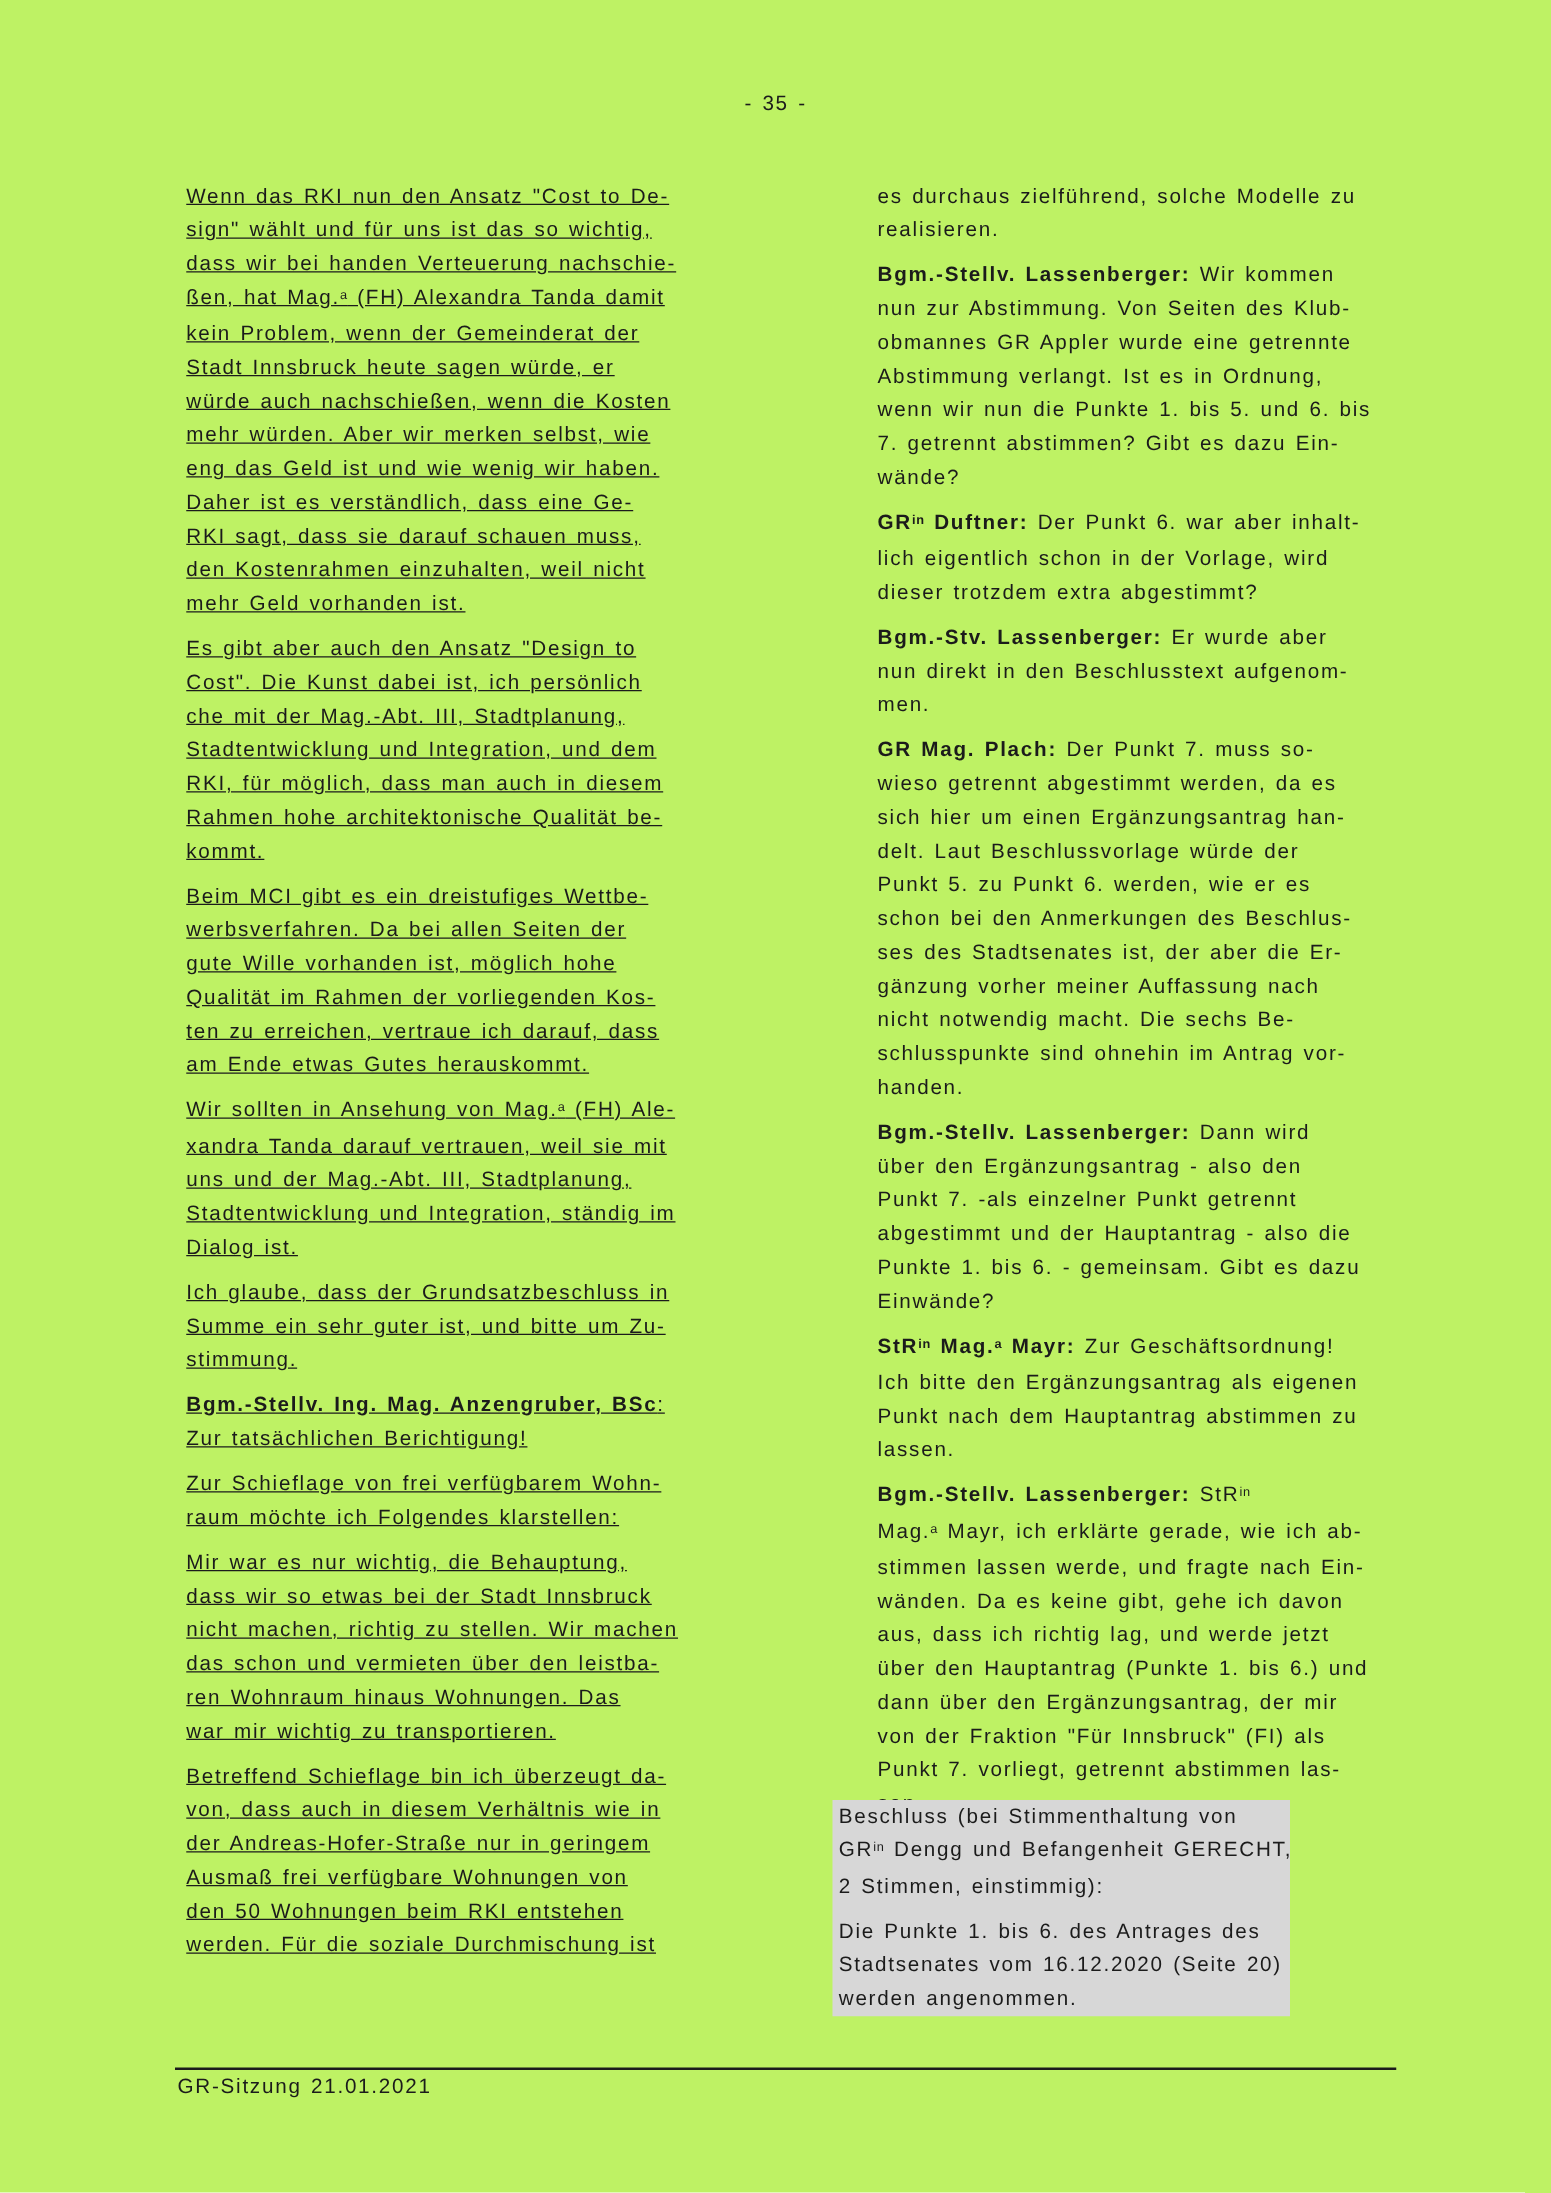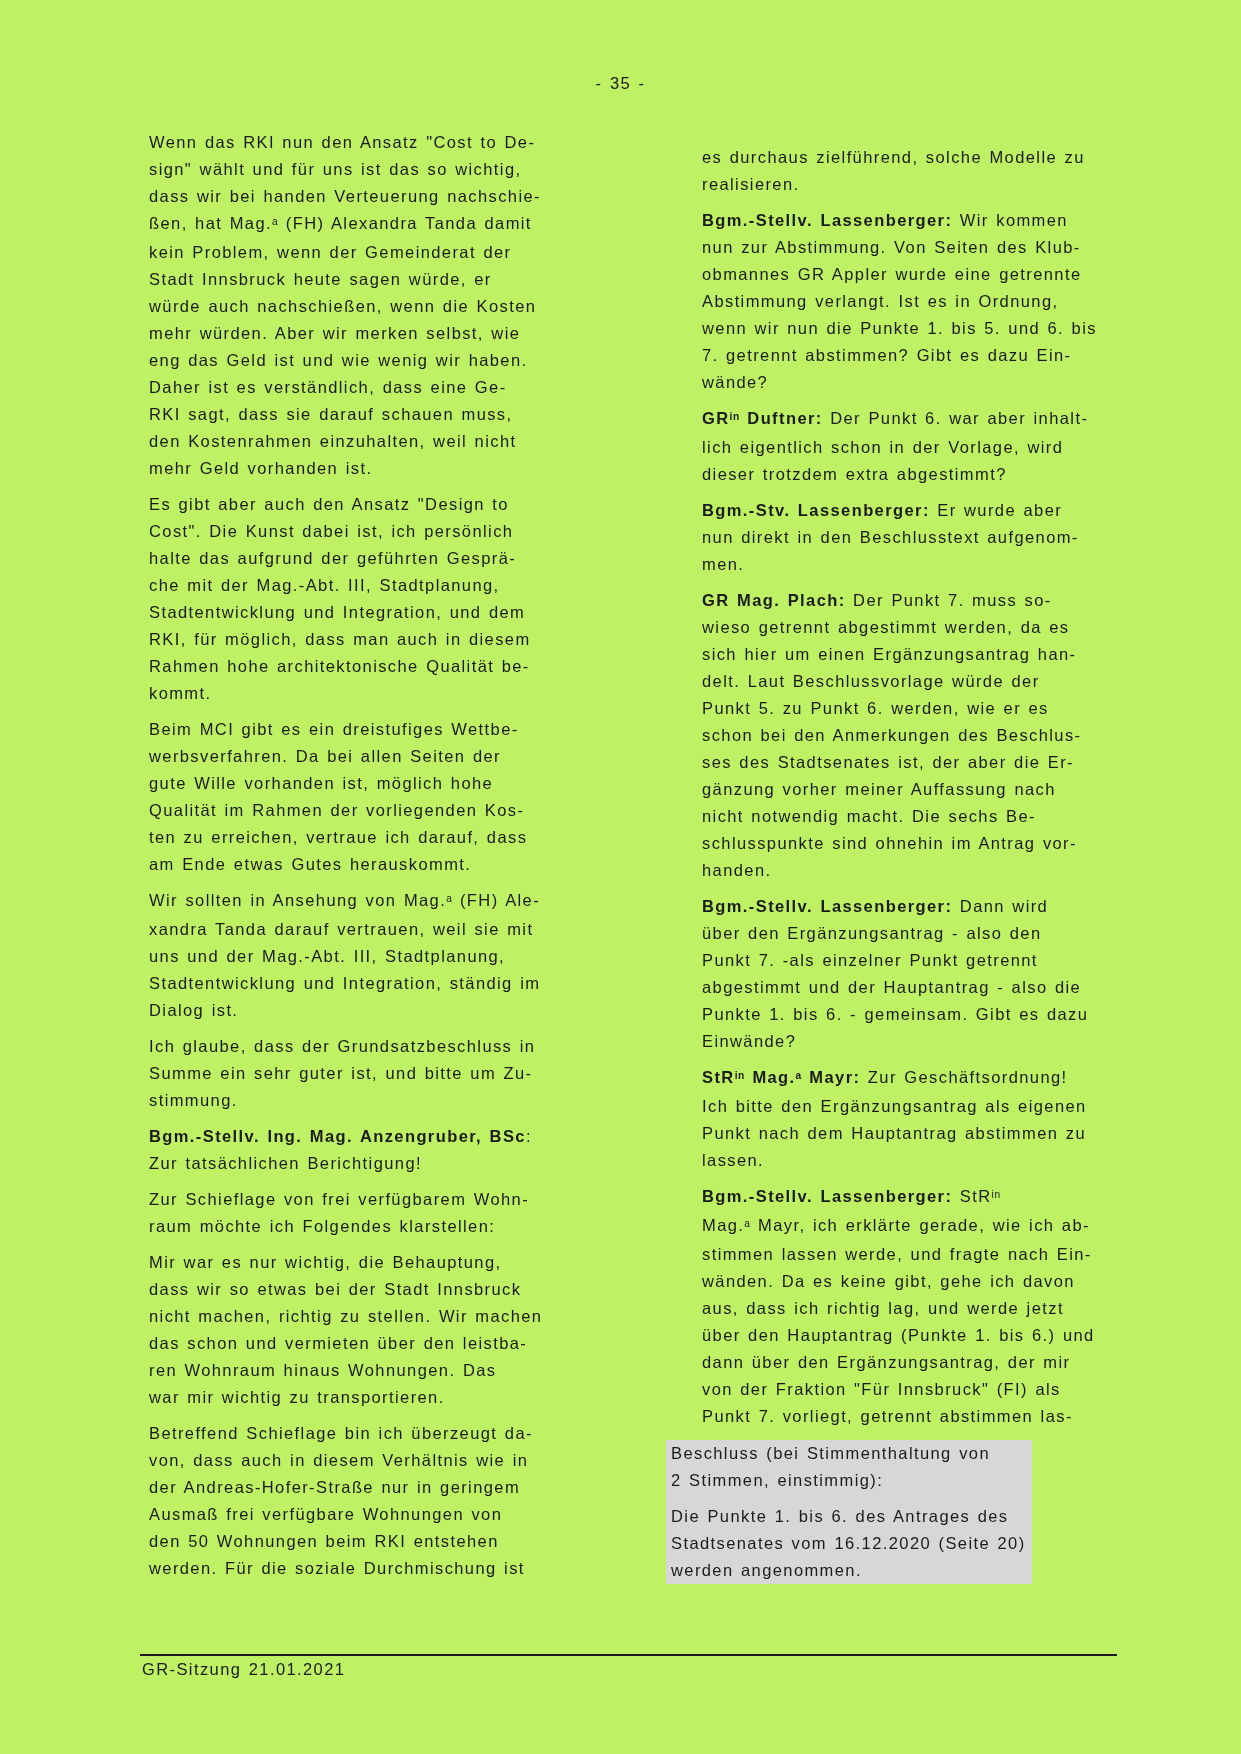--- a/index.html
+++ b/index.html
@@ -13,21 +13,21 @@
     color:#1b1b1b;
     letter-spacing:1.4px;
     word-spacing:1.5px;
     overflow:hidden;
   }
   .page-number {
     position:absolute; top:70px; left:0; width:100%;
     text-align:center;
   }
   .col { position:absolute; width:460px; }
-  .col-left  { left:149px; top:129px; }
+  .col-left  { left:149px; top:144px;text-decoration:underline; }
   .col-right { left:702px; top:144px; }
   .para + .para { margin-top:9px; }
   .line { white-space:nowrap; }
   .bold { font-weight:bold; }
   .sup  { font-size:0.62em; position:relative; top:-0.42em; letter-spacing:0.6px; }
   .resolution {
     position:absolute; left:666px; top:1440px; width:366px;
     background:#d7d7d7;
     padding:0 0 0 5px;
     box-sizing:border-box;
@@ -59,21 +59,20 @@
         <div class="line"><span>mehr würden. Aber wir merken selbst, wie</span></div>
         <div class="line"><span>eng das Geld ist und wie wenig wir haben.</span></div>
         <div class="line"><span>Daher ist es verständlich, dass eine Ge-</span></div>
         <div class="line"><span>RKI sagt, dass sie darauf schauen muss,</span></div>
         <div class="line"><span>den Kostenrahmen einzuhalten, weil nicht</span></div>
         <div class="line"><span>mehr Geld vorhanden ist.</span></div>
       </div>
       <div class="para">
         <div class="line"><span>Es gibt aber auch den Ansatz "Design to</span></div>
         <div class="line"><span>Cost". Die Kunst dabei ist, ich persönlich</span></div>
-        <div class="line"><span>halte das aufgrund der geführten Gesprä-</span></div>
         <div class="line"><span>che mit der Mag.-Abt. III, Stadtplanung,</span></div>
         <div class="line"><span>Stadtentwicklung und Integration, und dem</span></div>
         <div class="line"><span>RKI, für möglich, dass man auch in diesem</span></div>
         <div class="line"><span>Rahmen hohe architektonische Qualität be-</span></div>
         <div class="line"><span>kommt.</span></div>
       </div>
       <div class="para">
         <div class="line"><span>Beim MCI gibt es ein dreistufiges Wettbe-</span></div>
         <div class="line"><span>werbsverfahren. Da bei allen Seiten der</span></div>
         <div class="line"><span>gute Wille vorhanden ist, möglich hohe</span></div>
@@ -180,20 +179,21 @@
         <div class="line"><span>dann über den Ergänzungsantrag, der mir</span></div>
         <div class="line"><span>von der Fraktion "Für Innsbruck" (FI) als</span></div>
         <div class="line"><span>Punkt 7. vorliegt, getrennt abstimmen las-</span></div>
         <div class="line"><span>sen.</span></div>
       </div>
     </div>
 
   <div class="resolution">
       <div class="para">
         <div class="line"><span>Beschluss (bei Stimmenthaltung von</span></div>
+        <div class="line"><span>GR</span><span class="sup">in</span><span> Dengg und Befangenheit GERECHT,</span></div>
         <div class="line"><span>2 Stimmen, einstimmig):</span></div>
       </div>
       <div class="para">
         <div class="line"><span>Die Punkte 1. bis 6. des Antrages des</span></div>
         <div class="line"><span>Stadtsenates vom 16.12.2020 (Seite 20)</span></div>
         <div class="line"><span>werden angenommen.</span></div>
       </div>
     </div>
 
   <div class="footer-rule"></div>

